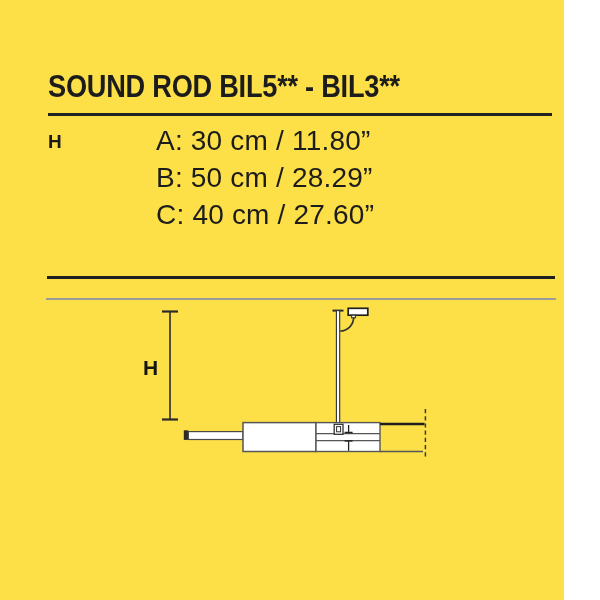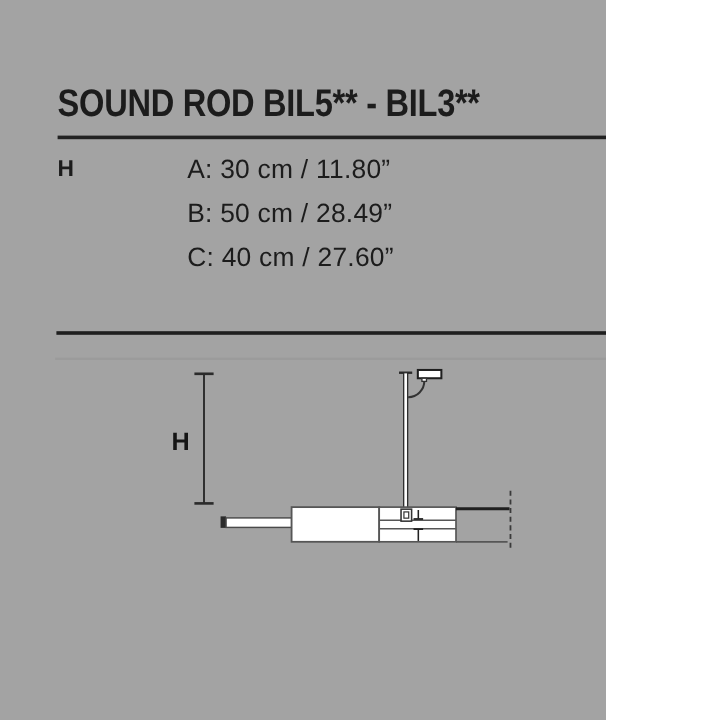--- a/index.html
+++ b/index.html
@@ -1,35 +1,35 @@
 <!DOCTYPE html>
 <html><head>
 <meta charset="utf-8">
 <style>
   html,body{margin:0;padding:0;background:#ffffff;}
   .canvas{
-    position:relative;width:505px;height:600px;background:#a3a3a3;
+    position:relative;width:564px;height:600px;background:#fde047;
     font-family:"Liberation Sans", sans-serif;color:#1a1a1a;overflow:hidden;
   }
   .title{
     position:absolute;left:48px;top:70px;margin:0;
     font-size:32px;font-weight:700;line-height:1;letter-spacing:-0.3px;
     transform:scaleX(0.85);transform-origin:left top;white-space:nowrap;
     color:#1c1c1c;
   }
   .title-rule{
     position:absolute;left:48px;top:113px;width:504px;height:3px;background:#222222;
   }
   .spec-h{
     position:absolute;left:48px;top:132px;
     font-size:19px;font-weight:700;line-height:1;color:#1c1c1c;
   }
   .spec-rows{
     position:absolute;left:156px;top:122px;
-    font-size:22px;font-weight:400;line-height:37px;letter-spacing:0.2px;
+    font-size:28px;font-weight:400;line-height:37px;letter-spacing:0.2px;
     color:#1c1c1c;white-space:nowrap;
   }
   .rule-thick{
     position:absolute;left:47px;top:276px;width:508px;height:3px;background:#1f1f1f;
   }
   .rule-thin{
     position:absolute;left:46px;top:298px;width:510px;height:2px;background:#9b9b9b;
   }
   .drawing{
     position:absolute;left:0;top:295px;
@@ -43,21 +43,21 @@
 
 <div class="canvas">
 
   <h1 class="title">SOUND ROD BIL5** - BIL3**</h1>
   <div class="title-rule"></div>
 
   <div class="spec-h">H</div>
 
   <div class="spec-rows">
     <div>A: 30 cm / 11.80”</div>
-    <div>B: 50 cm / 28.49”</div>
+    <div>B: 50 cm / 28.29”</div>
     <div>C: 40 cm / 27.60”</div>
   </div>
 
   <div class="rule-thick"></div>
   <div class="rule-thin"></div>
 
   <svg class="drawing" width="600" height="185" viewBox="0 0 600 185">
 
     <g stroke="#2b2b2b">
       <line x1="162" y1="16.5" x2="178" y2="16.5" stroke-width="2.2"></line>

